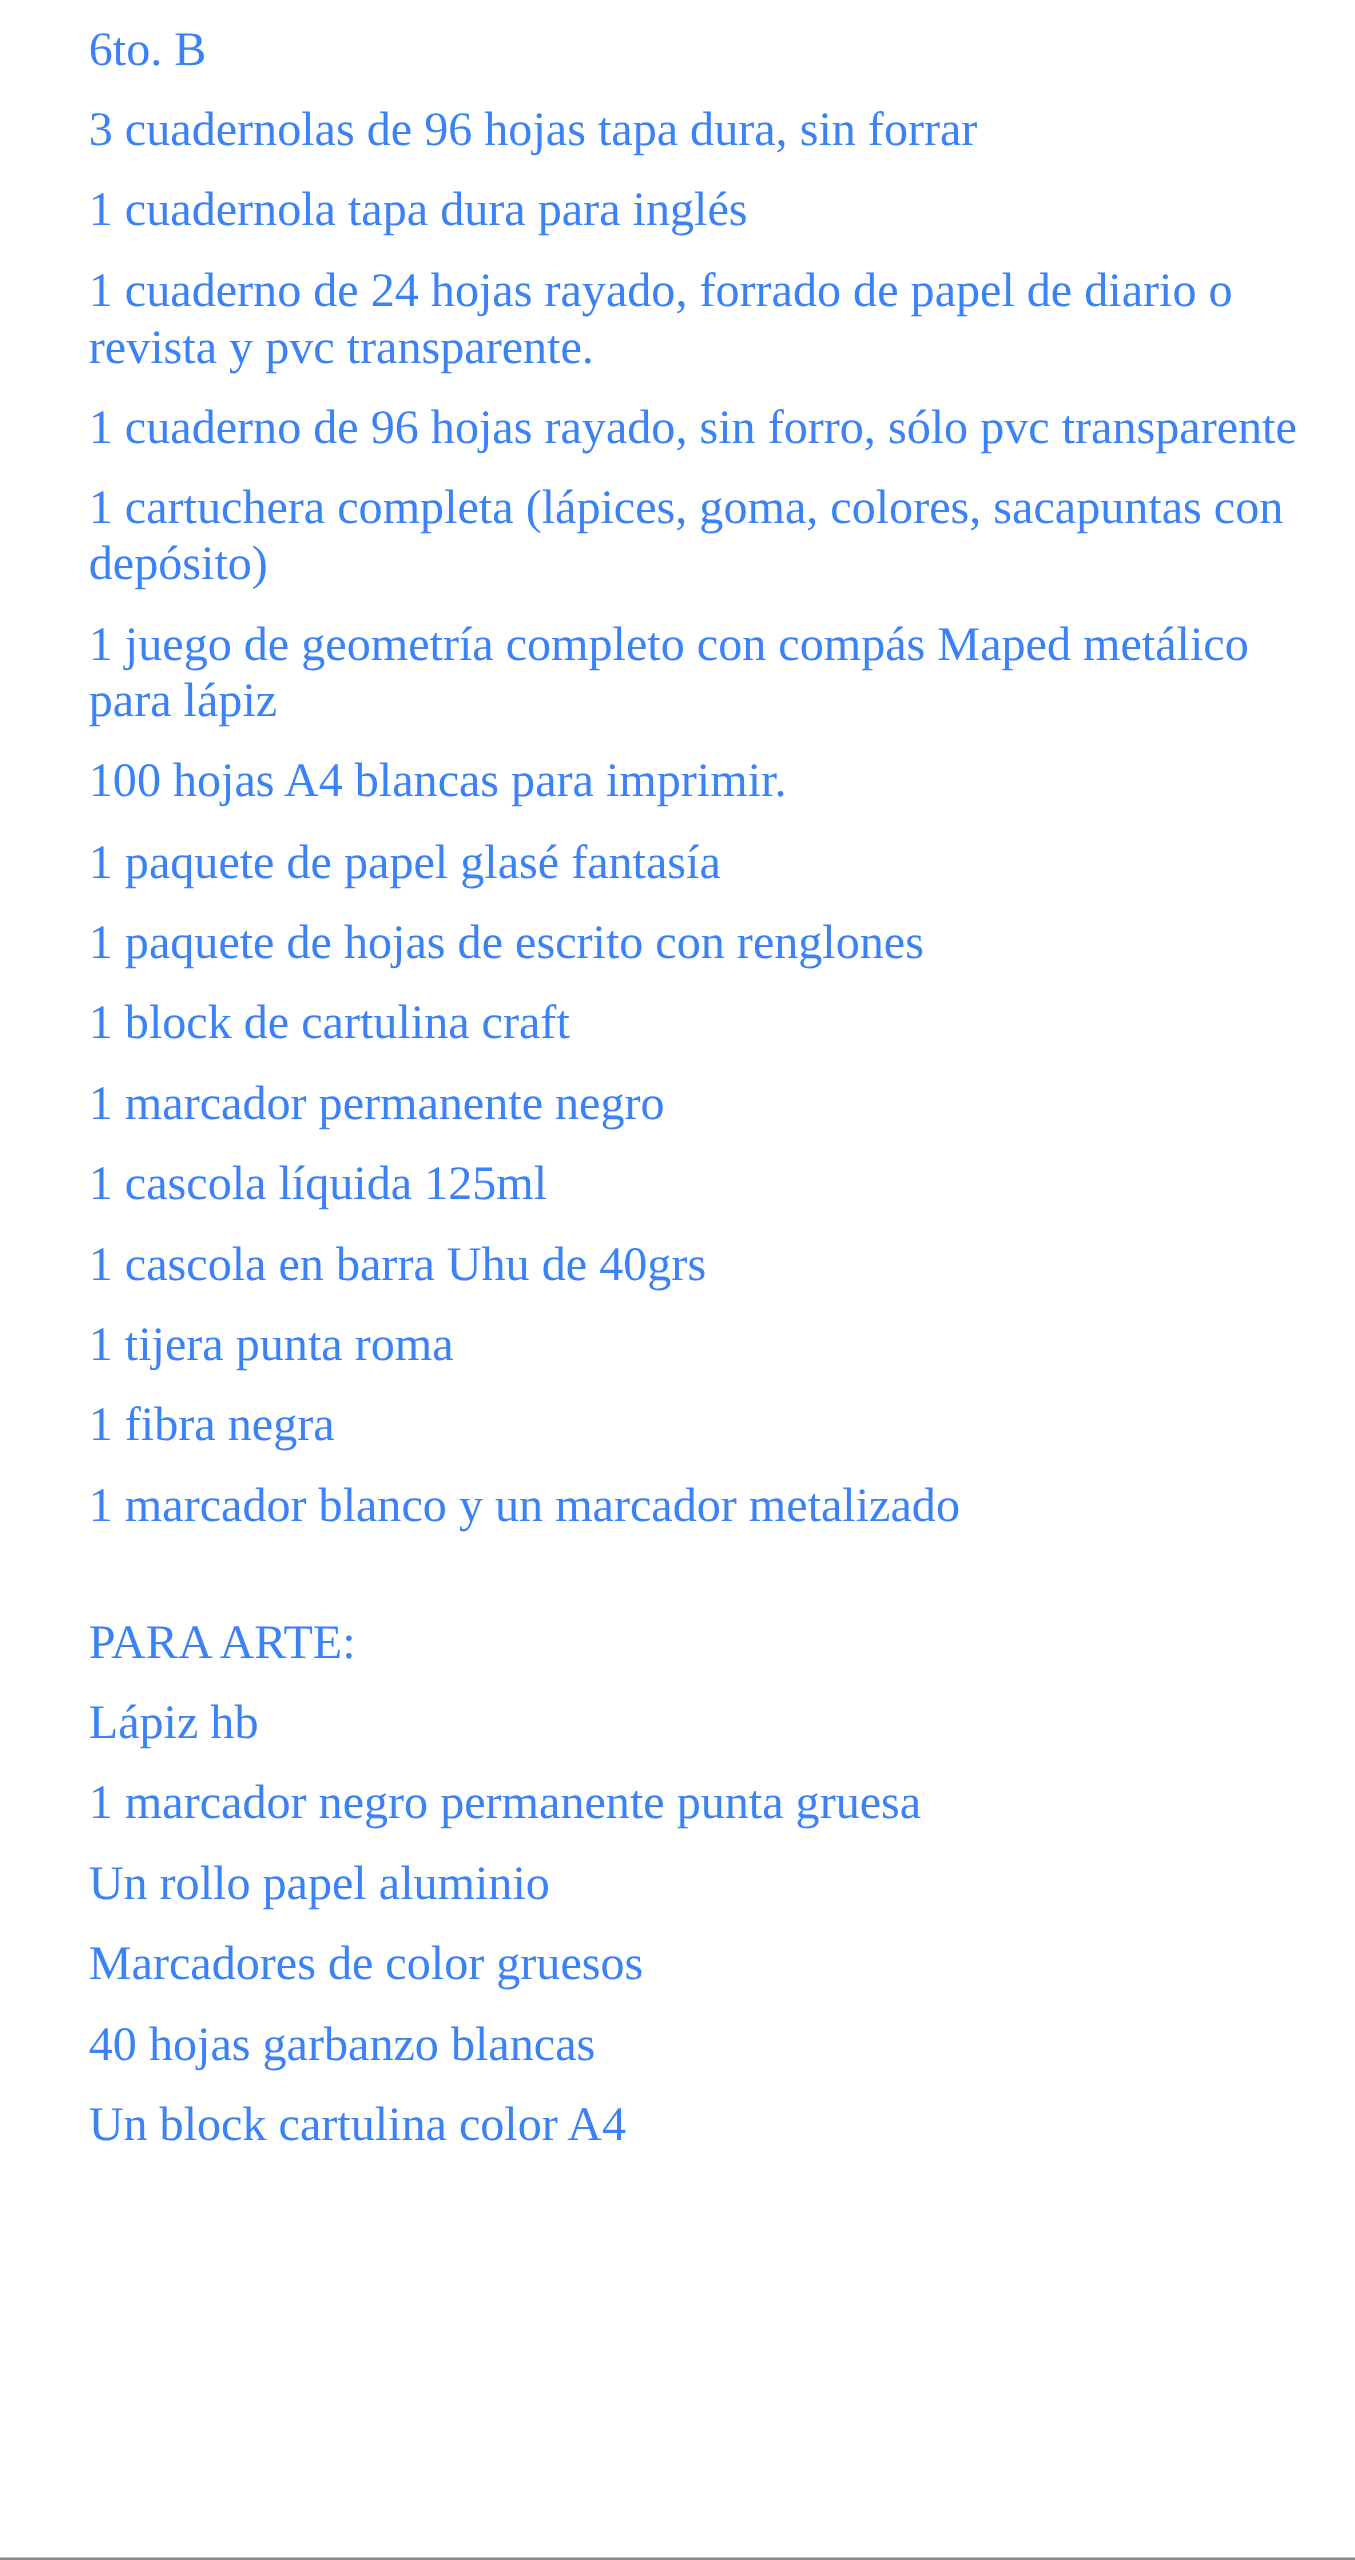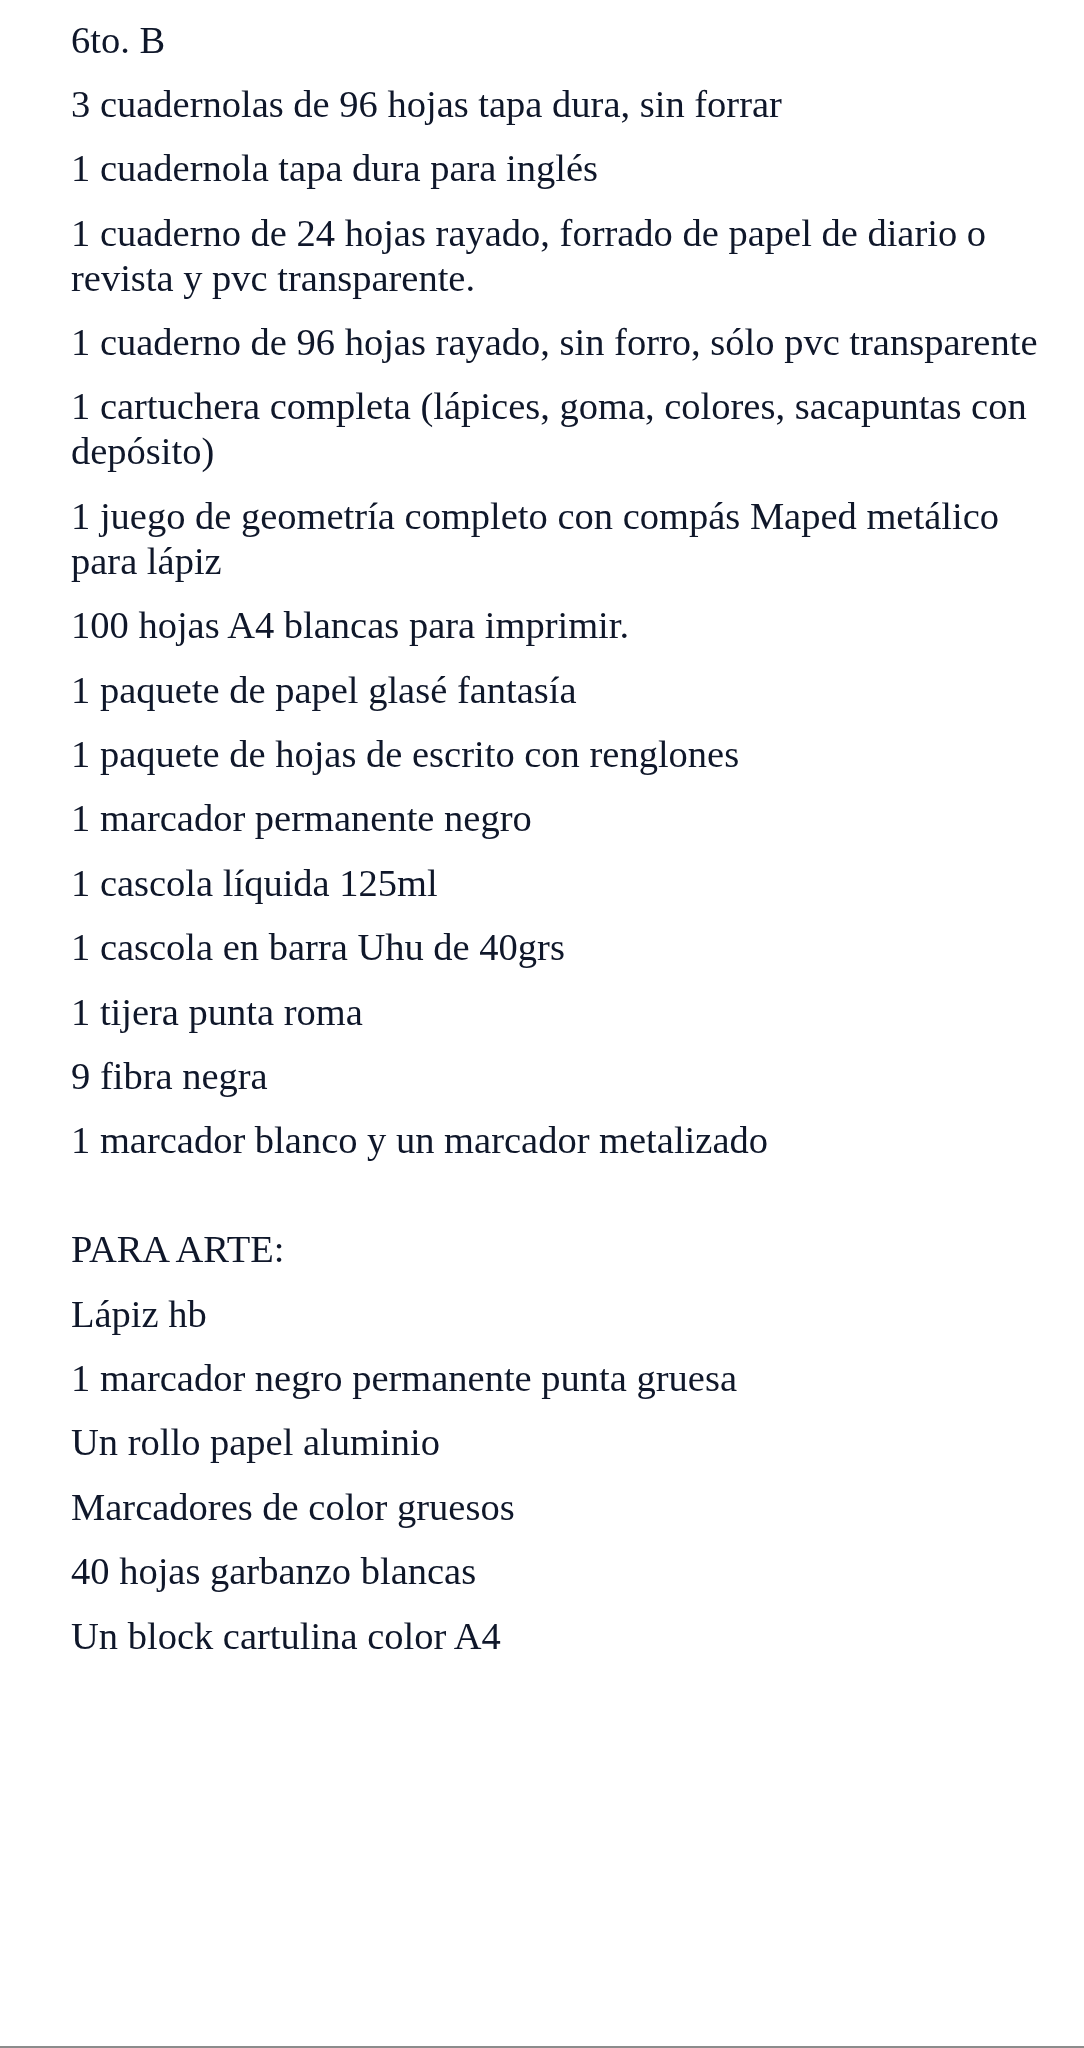--- a/index.html
+++ b/index.html
@@ -21,21 +21,21 @@
       height: 2046px;
       background: #ffffff;
       box-sizing: border-box;
       padding: 17.5px 40px 0 71px;
     }
     .doc {
       width: 973px;
       font-family: "Liberation Serif", "DejaVu Serif", serif;
       font-size: 38.5px;
       line-height: 45px;
-      color: #0f172a;
+      color: #3b82f6;
     }
     .line {
       margin: 0 0 19.4px 0;
       padding: 0;
     }
     .section-gap {
       height: 44.5px;
     }
     .bottom-rule {
       position: absolute;
@@ -57,25 +57,26 @@
     <div>
       <p class="line">3 cuadernolas de 96 hojas tapa dura, sin forrar</p>
       <p class="line">1 cuadernola tapa dura para inglés</p>
       <p class="line">1 cuaderno de 24 hojas rayado, forrado de papel de diario o revista y pvc transparente.</p>
       <p class="line">1 cuaderno de 96 hojas rayado, sin forro, sólo pvc transparente</p>
       <p class="line">1 cartuchera completa (lápices, goma, colores, sacapuntas con depósito)</p>
       <p class="line">1 juego de geometría completo con compás Maped metálico para lápiz</p>
       <p class="line">100 hojas A4 blancas para imprimir.</p>
       <p class="line">1 paquete de papel glasé fantasía</p>
       <p class="line">1 paquete de hojas de escrito con renglones</p>
+      <p class="line">1 block de cartulina craft</p>
       <p class="line">1 marcador permanente negro</p>
       <p class="line">1 cascola líquida 125ml</p>
       <p class="line">1 cascola en barra Uhu de 40grs</p>
       <p class="line">1 tijera punta roma</p>
-      <p class="line">9 fibra negra</p>
+      <p class="line">1 fibra negra</p>
       <p class="line">1 marcador blanco y un marcador metalizado</p>
     </div>
 
     <div class="section-gap"></div>
 
     <div>
       <p class="line">PARA ARTE:</p>
       <p class="line">Lápiz hb</p>
       <p class="line">1 marcador negro permanente punta gruesa</p>
       <p class="line">Un rollo papel aluminio</p>

